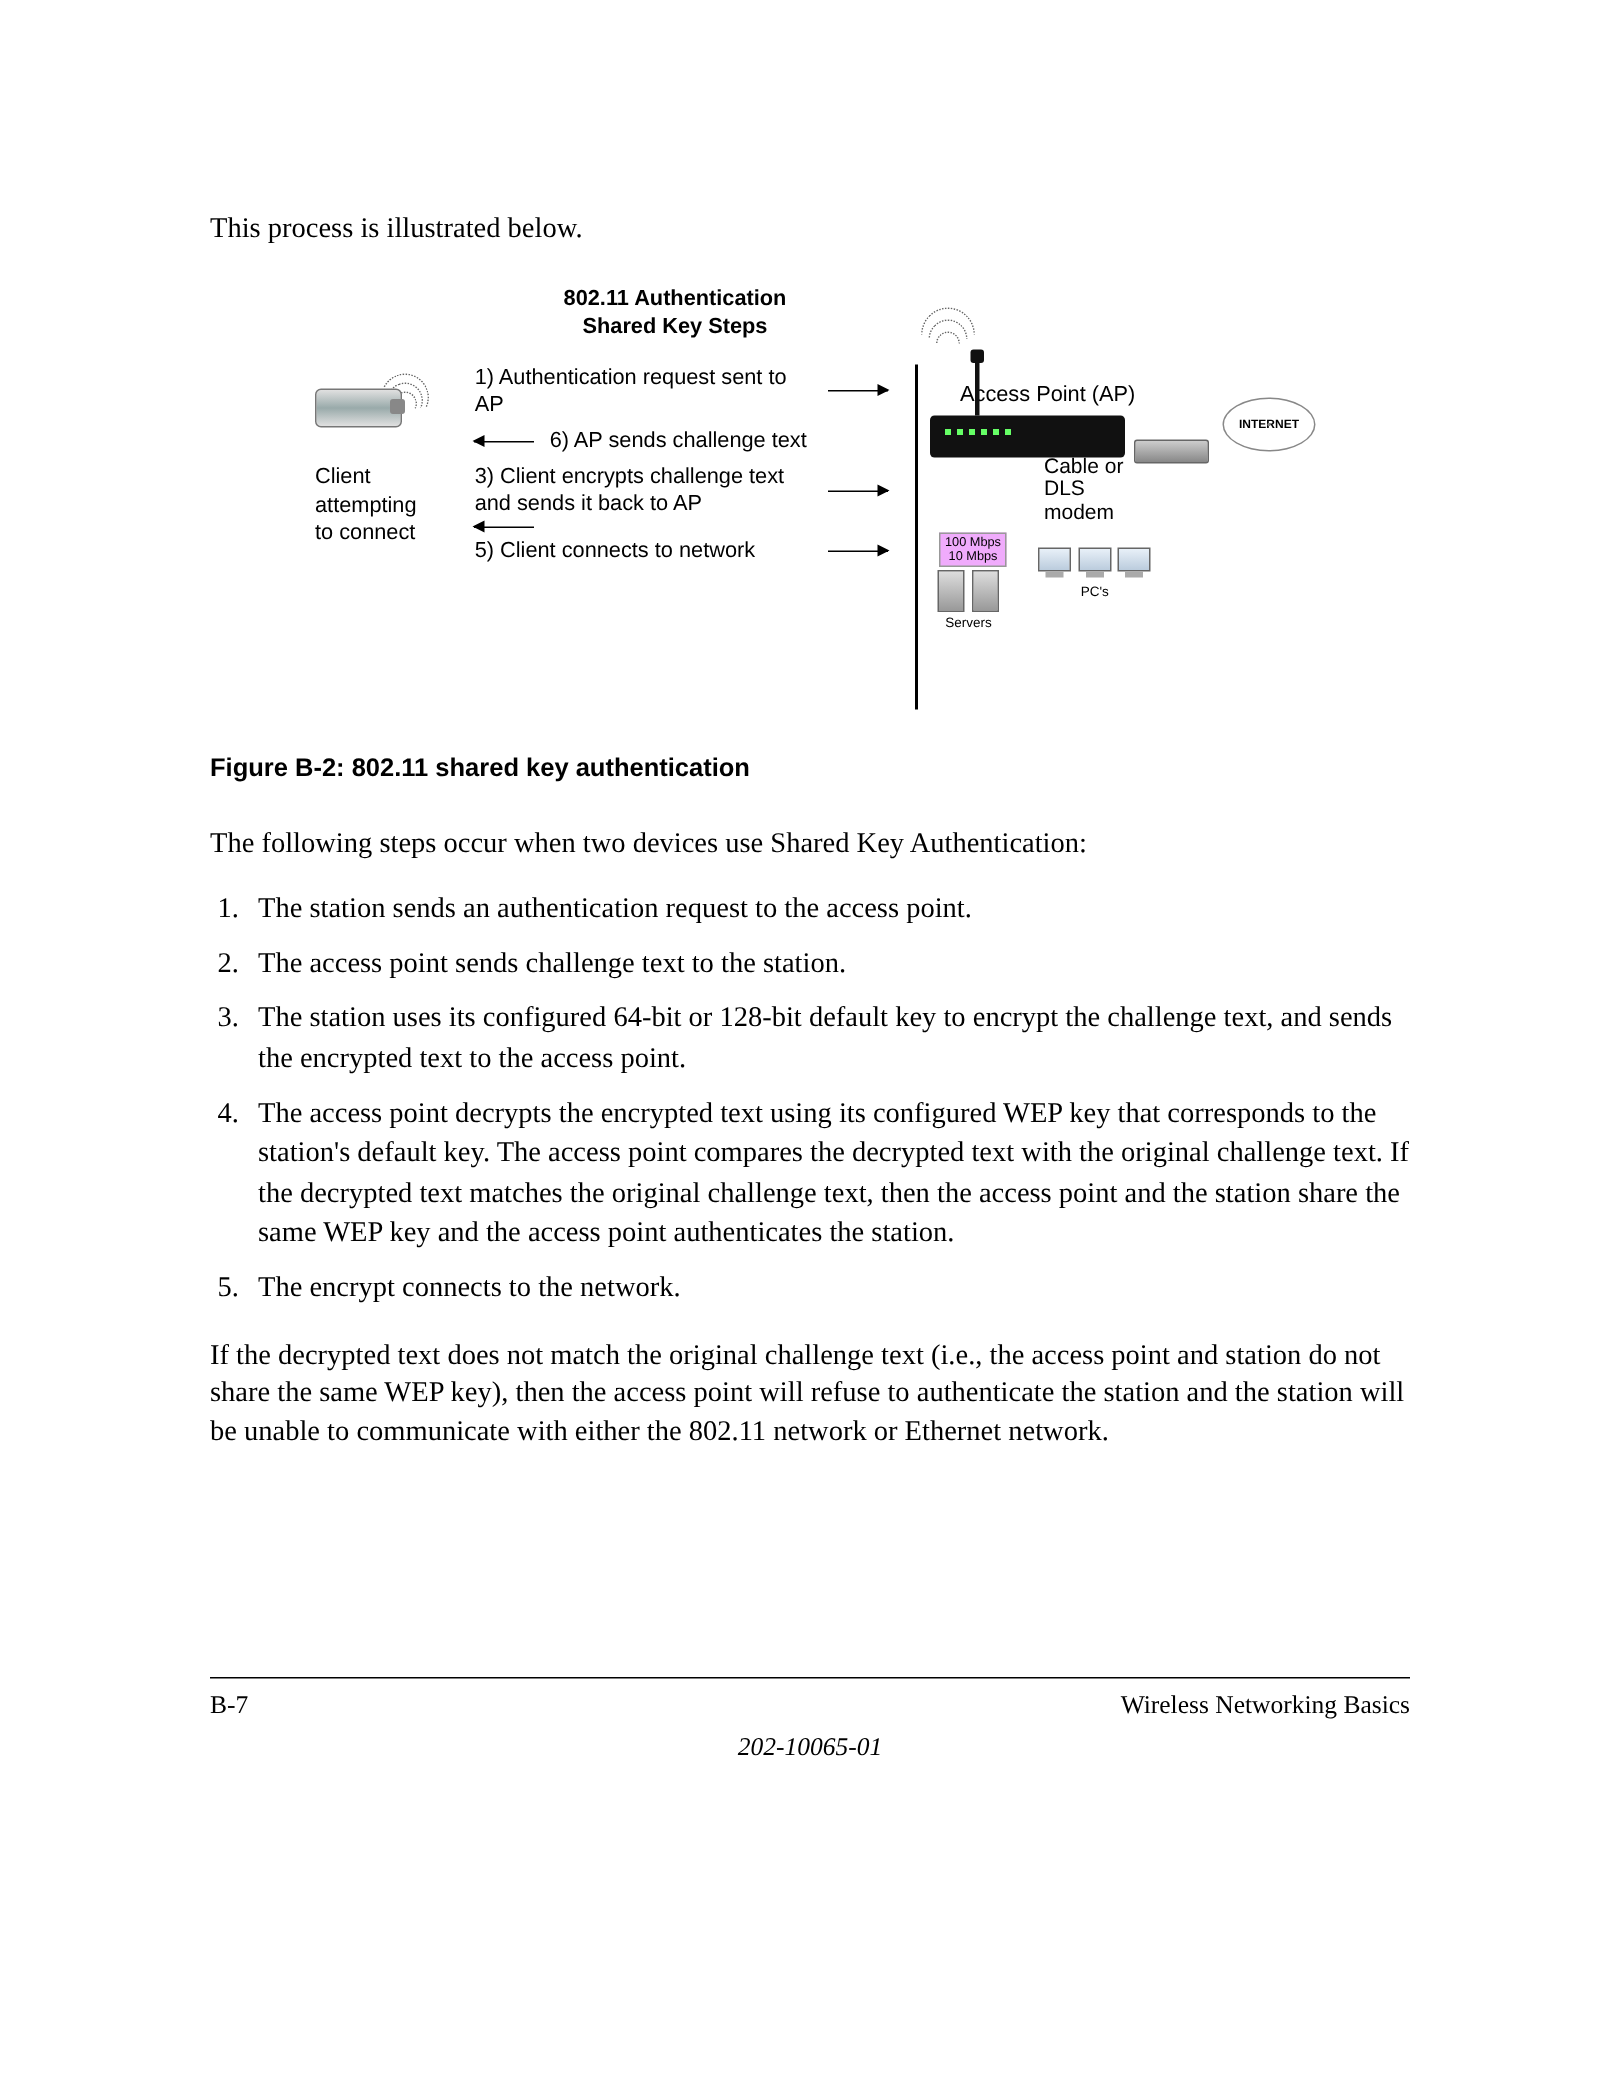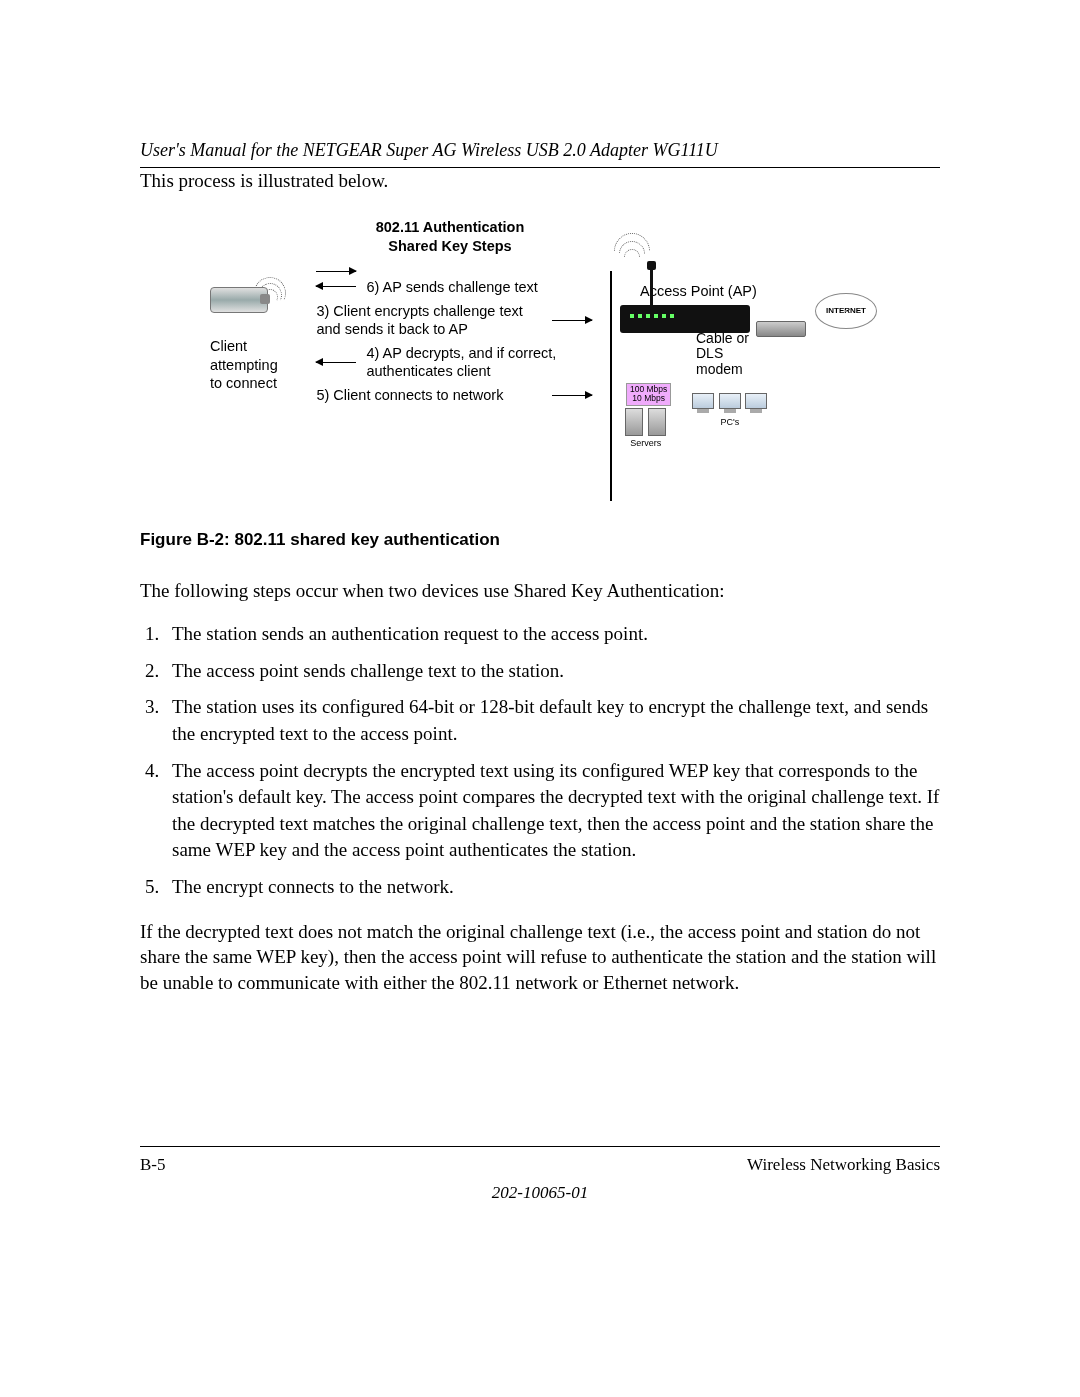--- a/index.html
+++ b/index.html
@@ -260,21 +260,20 @@
   .dotted-arc {
     position:absolute; border:1px dotted #666; border-radius:50%;
     border-bottom-color:transparent; border-left-color:transparent;
   }
 </style>
 </head>
 <body>
 
 <div class="page">
 
-  <div class="header-line">User's Manual for the NETGEAR Super AG Wireless USB 2.0 Adapter WG111U</div>
 
 
   <p class="body">This process is illustrated below.</p>
 
   <div class="figure">
     <div class="fig-title">
       <span>802.11 Authentication</span><br>
       <span>Shared Key Steps</span>
     </div>
 
@@ -287,33 +286,33 @@
           <span class="dotted-arc" style="width:14px;height:14px;left:52px;top:2px;transform:rotate(-20deg);"></span>
           <div class="client-device" style="margin-top:22px;"></div>
         </div>
         <div>Client</div>
         <div>attempting</div>
         <div>to connect</div>
       </div>
 
       <div class="steps-col">
         <div class="step">
+          <span class="step-text">1) Authentication request sent to AP</span>
           <span class="arrow-r"></span>
         </div>
         <div class="step">
           <span class="arrow-l"></span>
           <span class="step-text">6) AP sends challenge text</span>
         </div>
         <div class="step">
           <span class="step-text">3) Client encrypts challenge text and sends it back to AP</span>
           <span class="arrow-r"></span>
         </div>
         <div class="step">
           <span class="arrow-l"></span>
-          <span class="step-text">4) AP decrypts, and if correct, authenticates client</span>
         </div>
         <div class="step">
           <span class="step-text">5) Client connects to network</span>
           <span class="arrow-r"></span>
         </div>
       </div>
 
       <div class="ap-area">
         <span class="ap-vline"></span>
         <div style="position:relative; height:18px;">
@@ -369,18 +368,18 @@
     <li>The station sends an authentication request to the access point.</li>
     <li>The access point sends challenge text to the station.</li>
     <li>The station uses its configured 64-bit or 128-bit default key to encrypt the challenge text, and sends the encrypted text to the access point.</li>
     <li>The access point decrypts the encrypted text using its configured WEP key that corresponds to the station's default key. The access point compares the decrypted text with the original challenge text. If the decrypted text matches the original challenge text, then the access point and the station share the same WEP key and the access point authenticates the station.</li>
     <li>The encrypt connects to the network.</li>
   </ol>
 
   <p class="body">If the decrypted text does not match the original challenge text (i.e., the access point and station do not share the same WEP key), then the access point will refuse to authenticate the station and the station will be unable to communicate with either the 802.11 network or Ethernet network.</p>
 
   <div class="footer-rule">
-    <span>B-5</span>
+    <span>B-7</span>
     <span>Wireless Networking Basics</span>
   </div>
   <div class="doc-num">202-10065-01</div>
 
 </div>
 
 </body></html>

